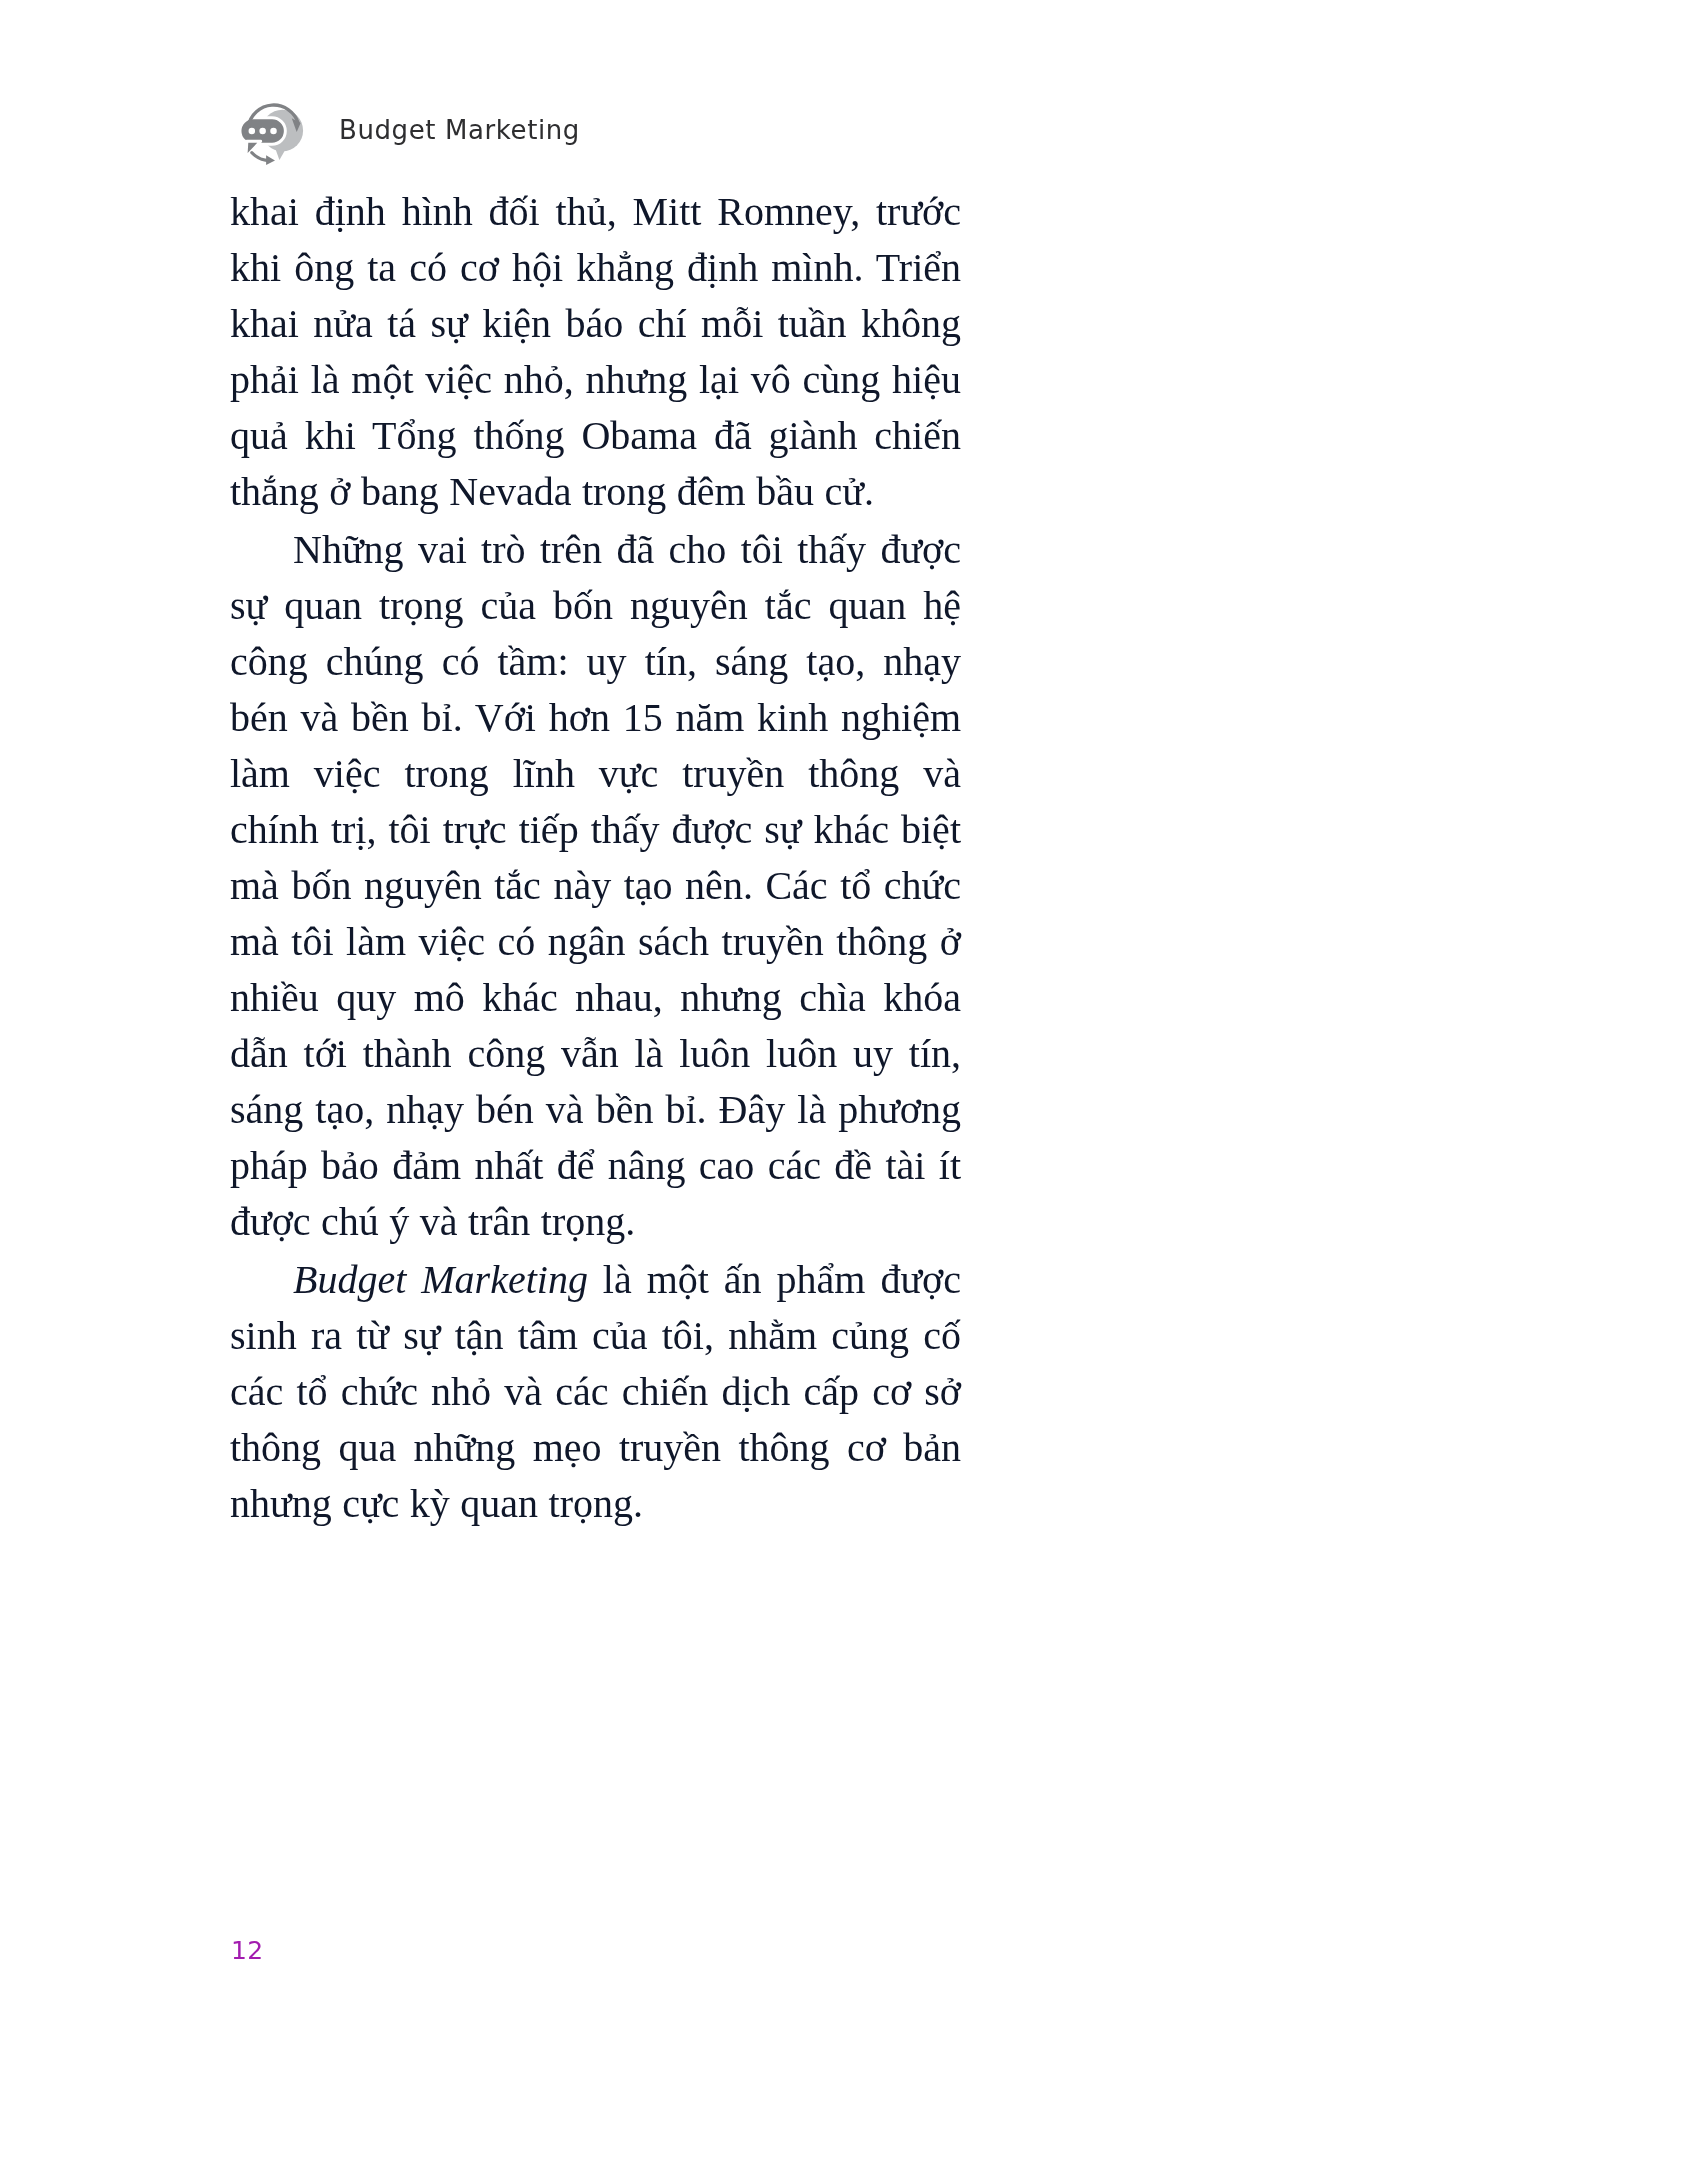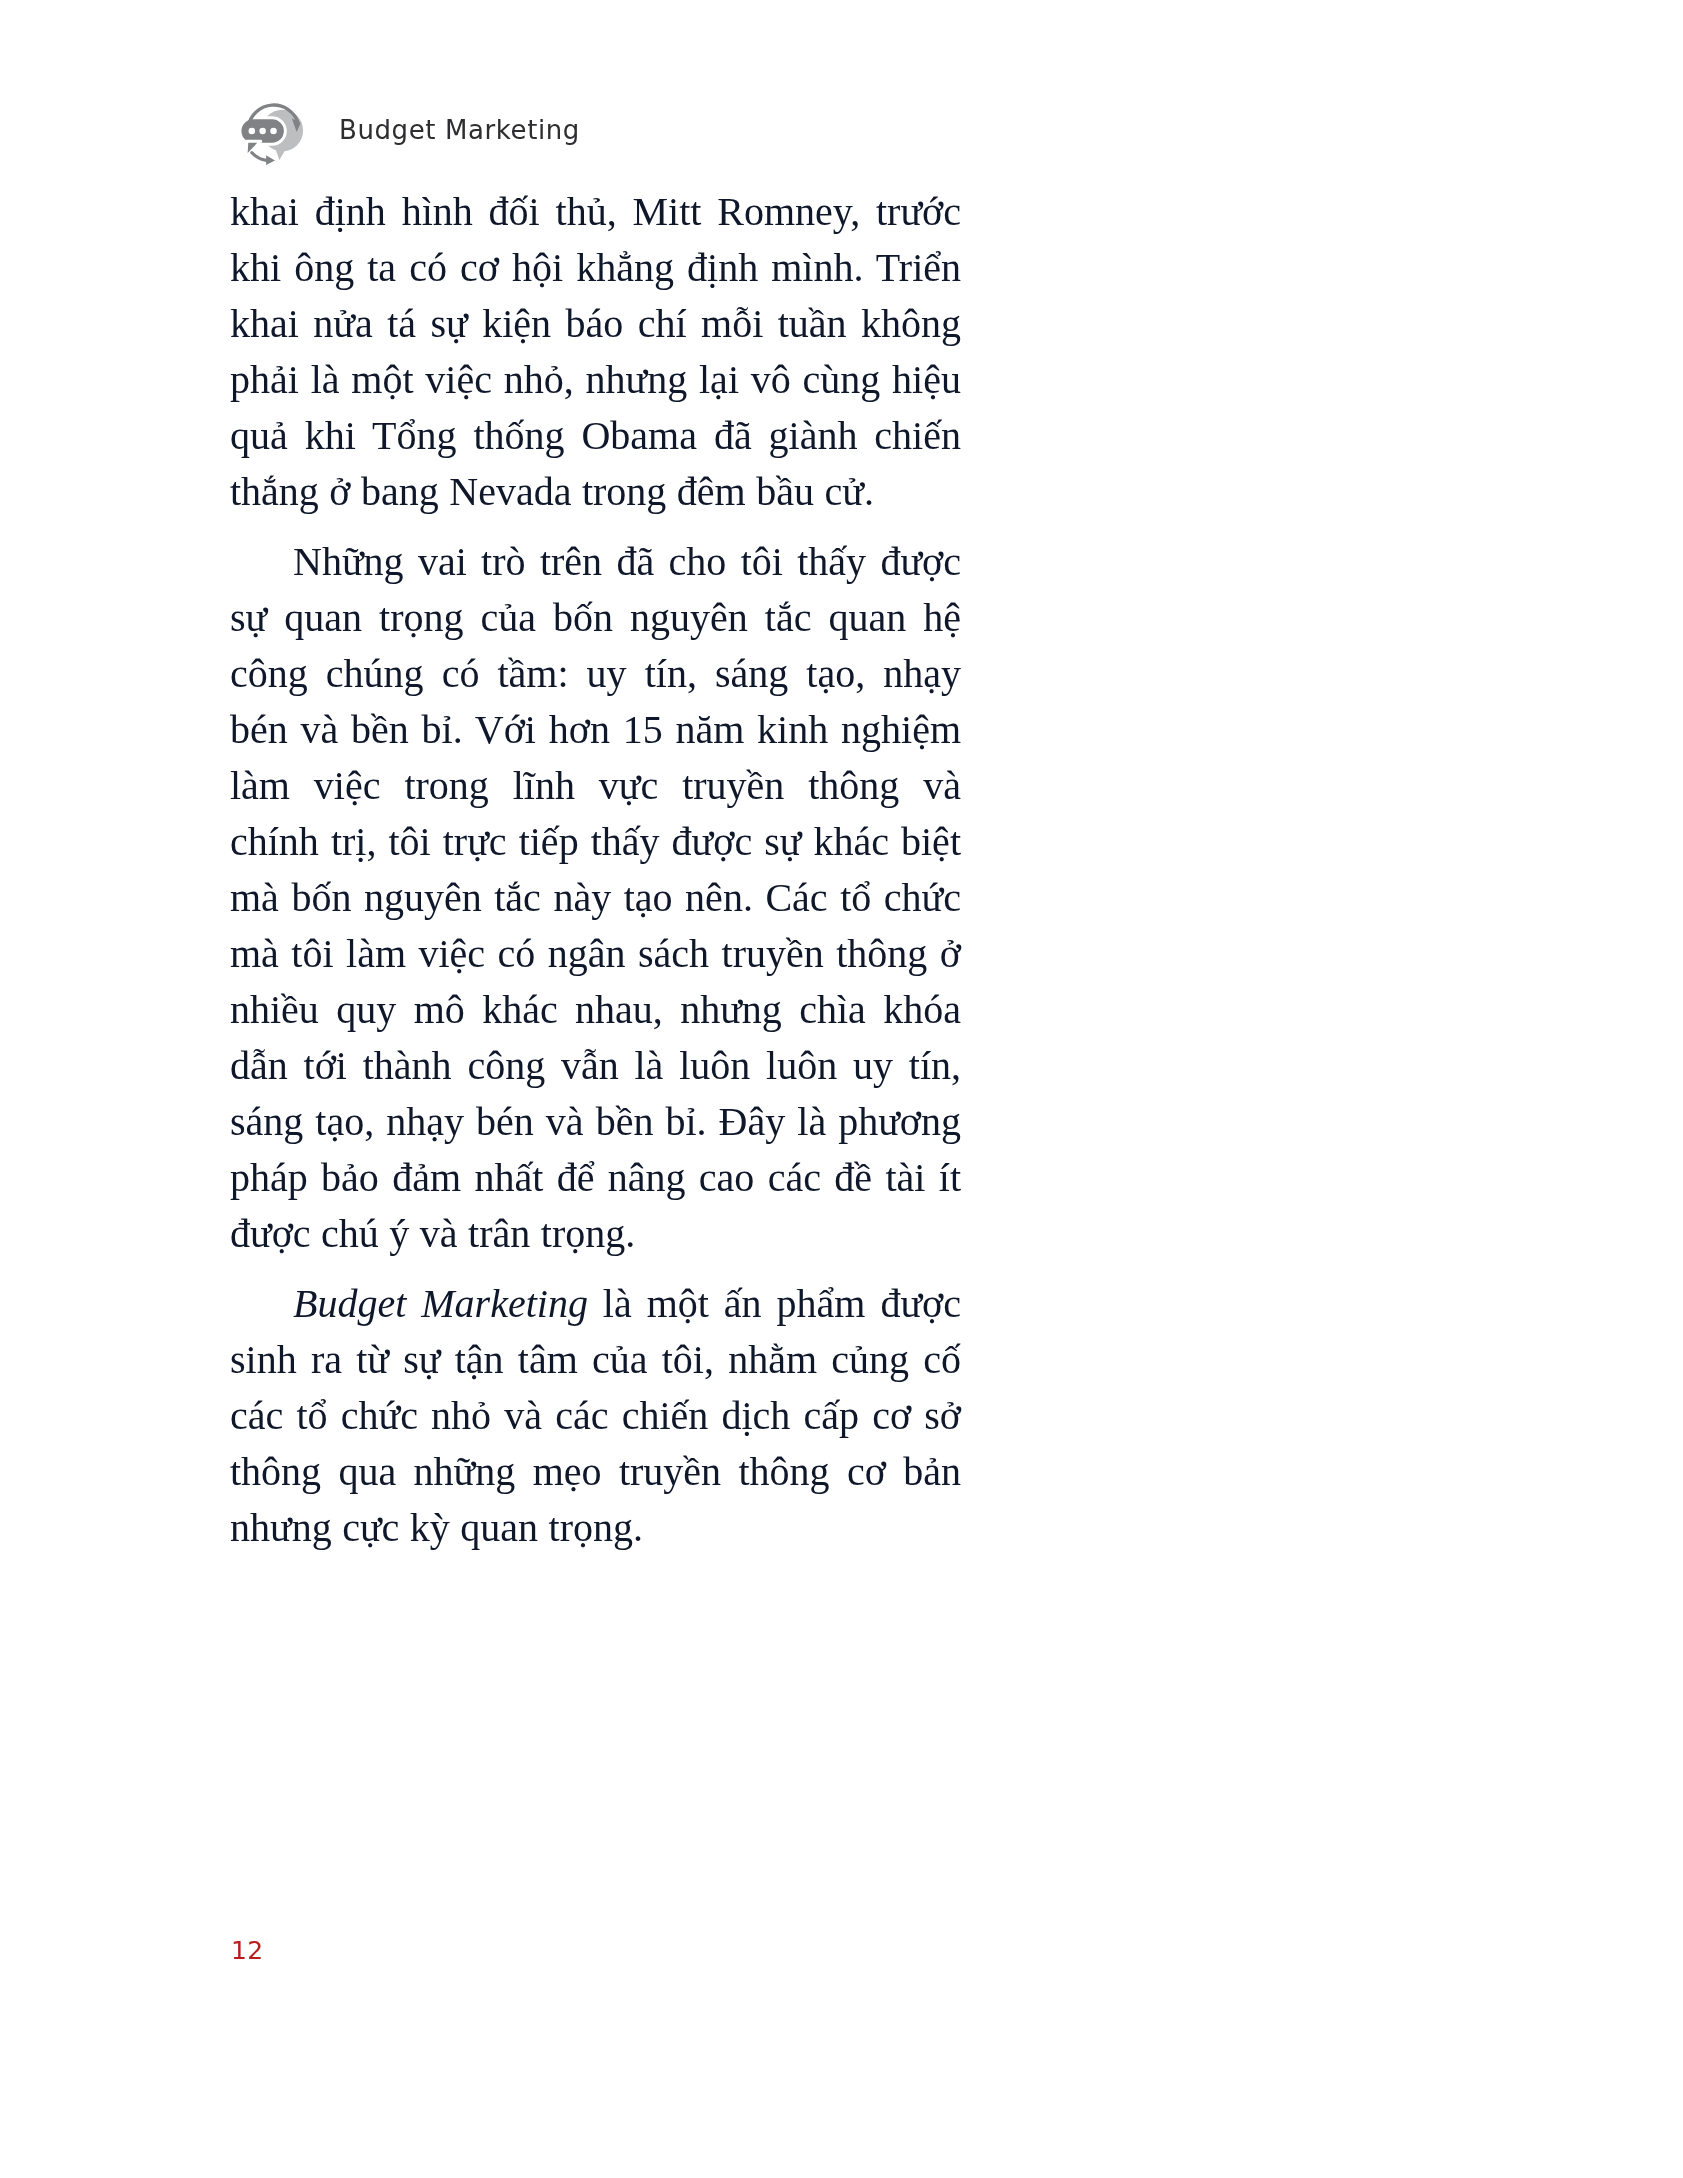--- a/index.html
+++ b/index.html
@@ -62,40 +62,40 @@
     margin: 0;
     font-size: 40px;
     line-height: 56px;
     color: #0f172a;
     text-align: justify;
     text-justify: inter-word;
     word-spacing: 0.5px;
     hyphens: none;
   }
   .body-paragraph + .body-paragraph {
-    margin-top: 14px;
+    margin-top: 2px;
   }
   .body-paragraph.indented {
     text-indent: 63px;
   }
   
   .body-paragraph:last-child { }
 
   .book-title-italic {
     font-style: italic;
   }
 
   
   .page-folio {
     position: absolute;
     left: 231px;
     top: 1938px;
     font-family: "DejaVu Sans", "Liberation Sans", sans-serif;
     font-size: 25px;
-    color: #b91c1c;
+    color: #a21caf;
     line-height: 1;
     letter-spacing: 0.3px;
   }
 </style>
 </head>
 <body>
 
 <div class="page">
 
   <div class="running-header">

